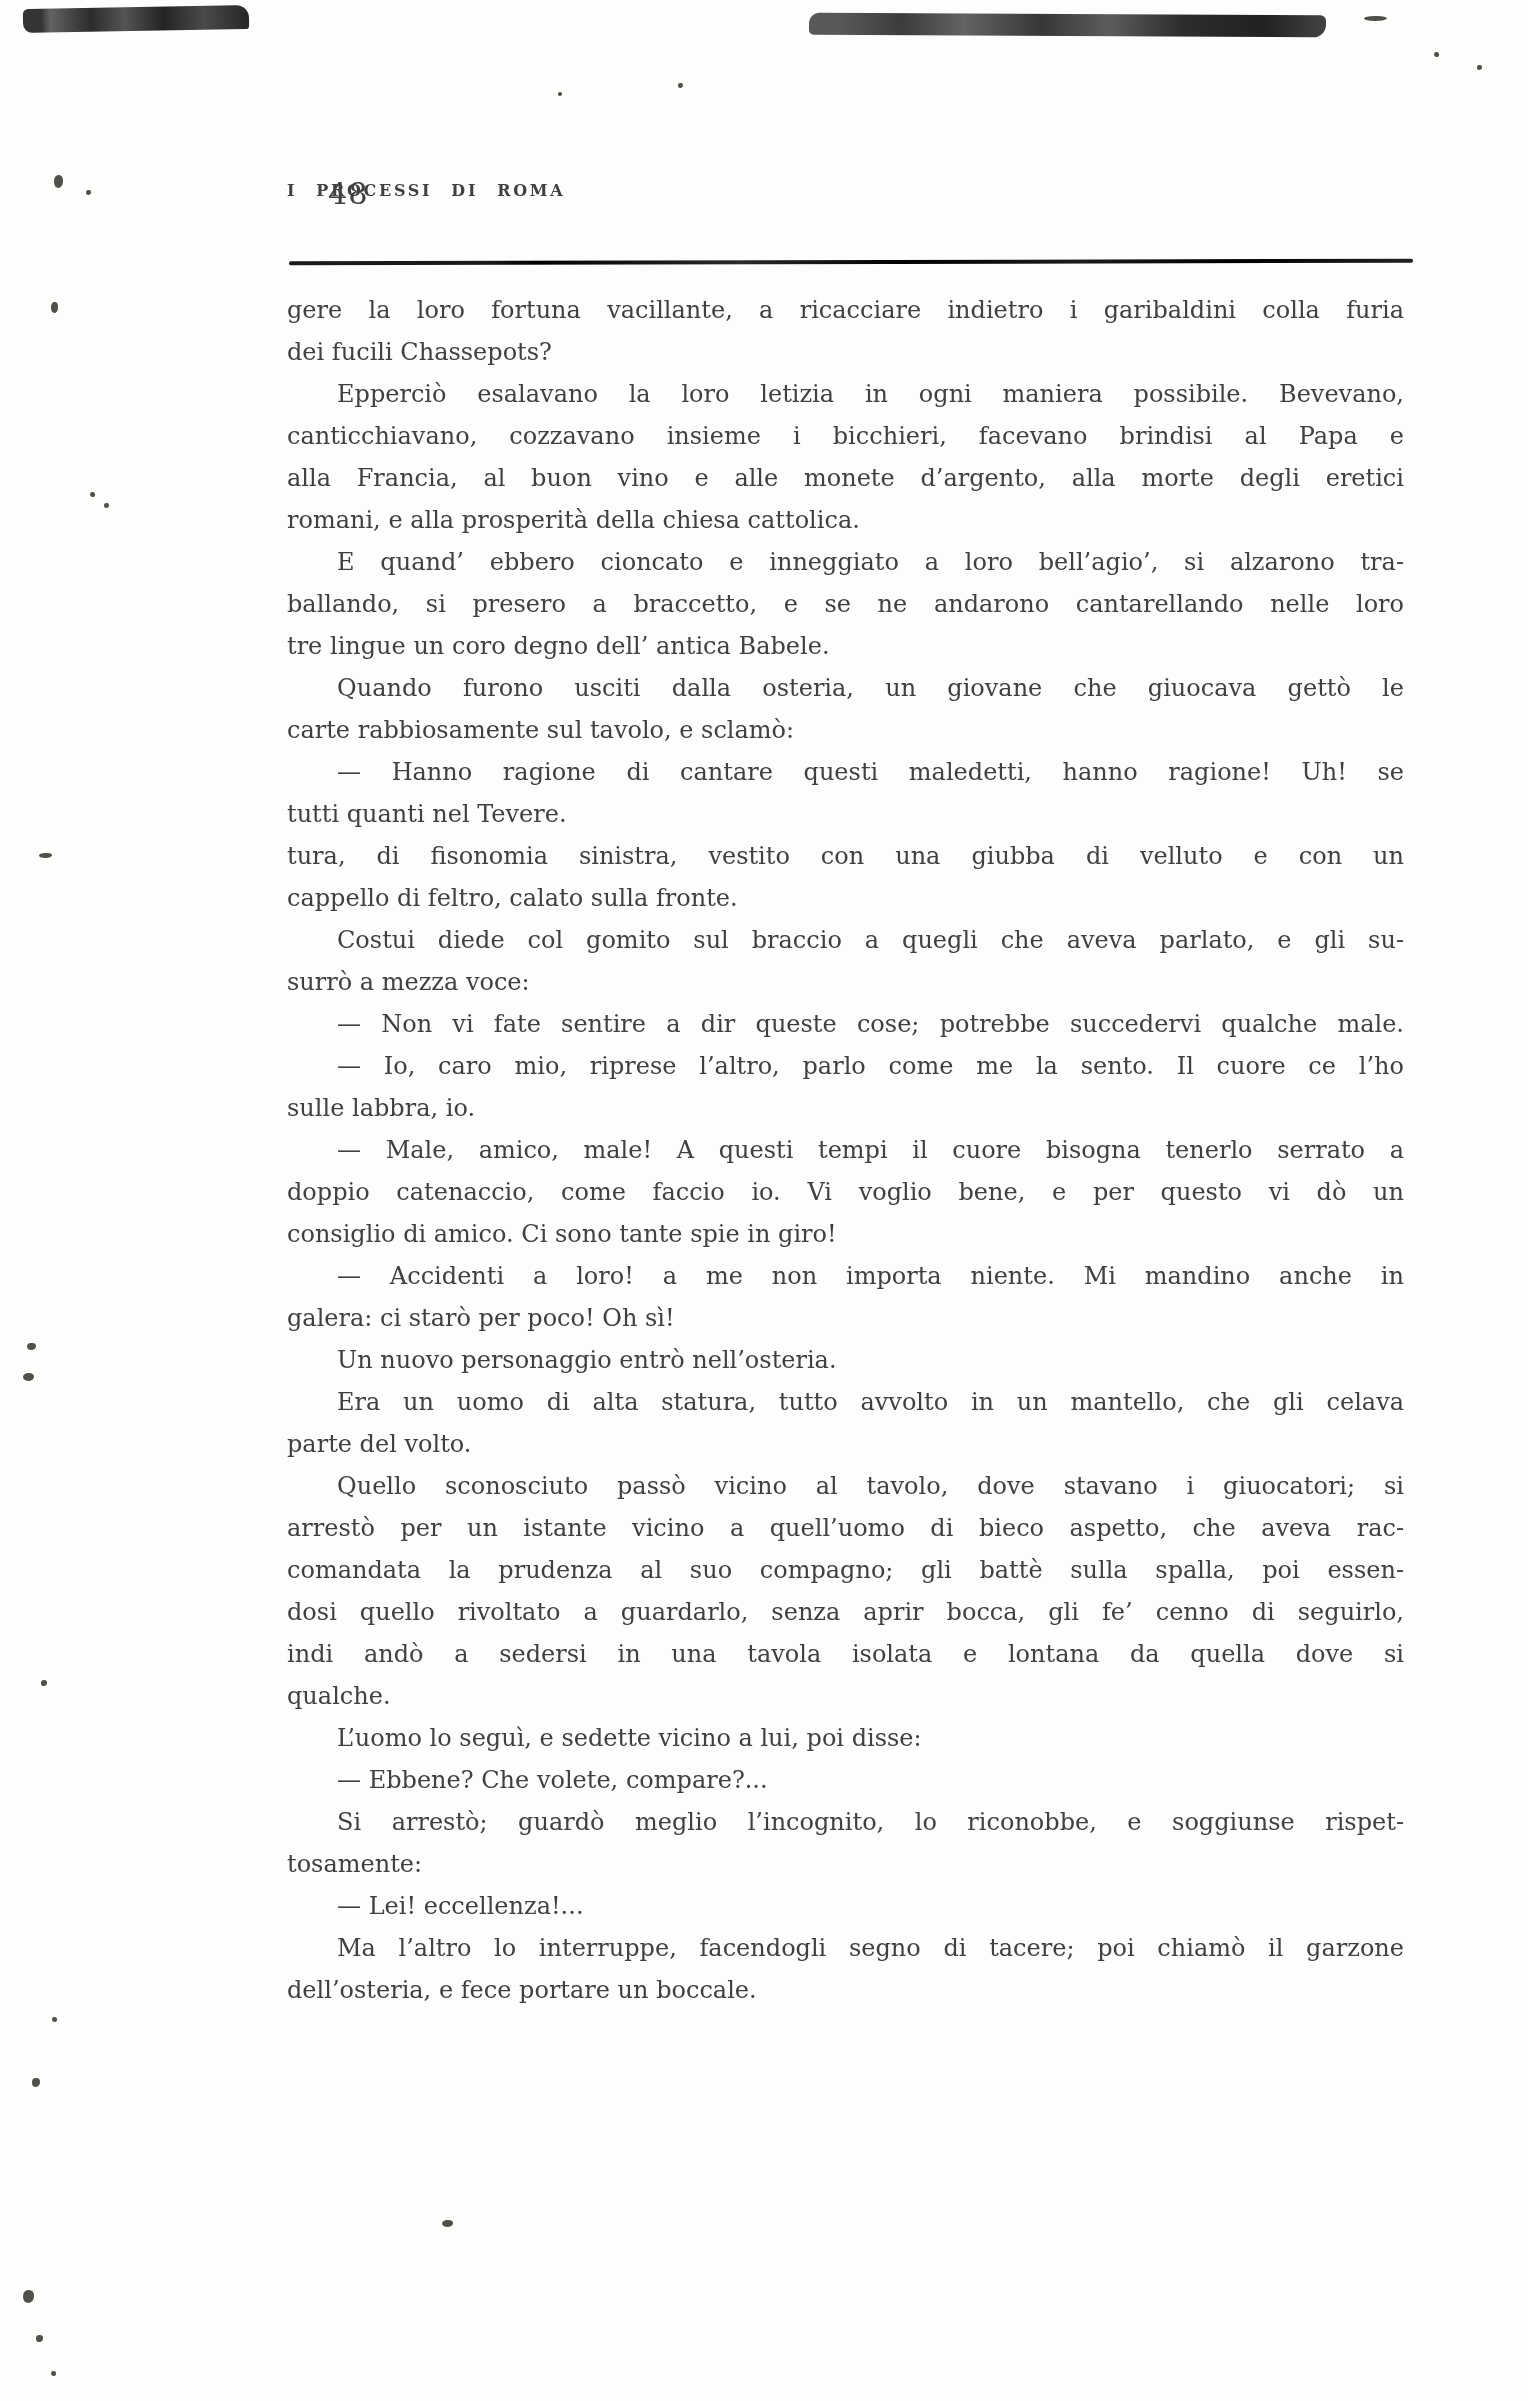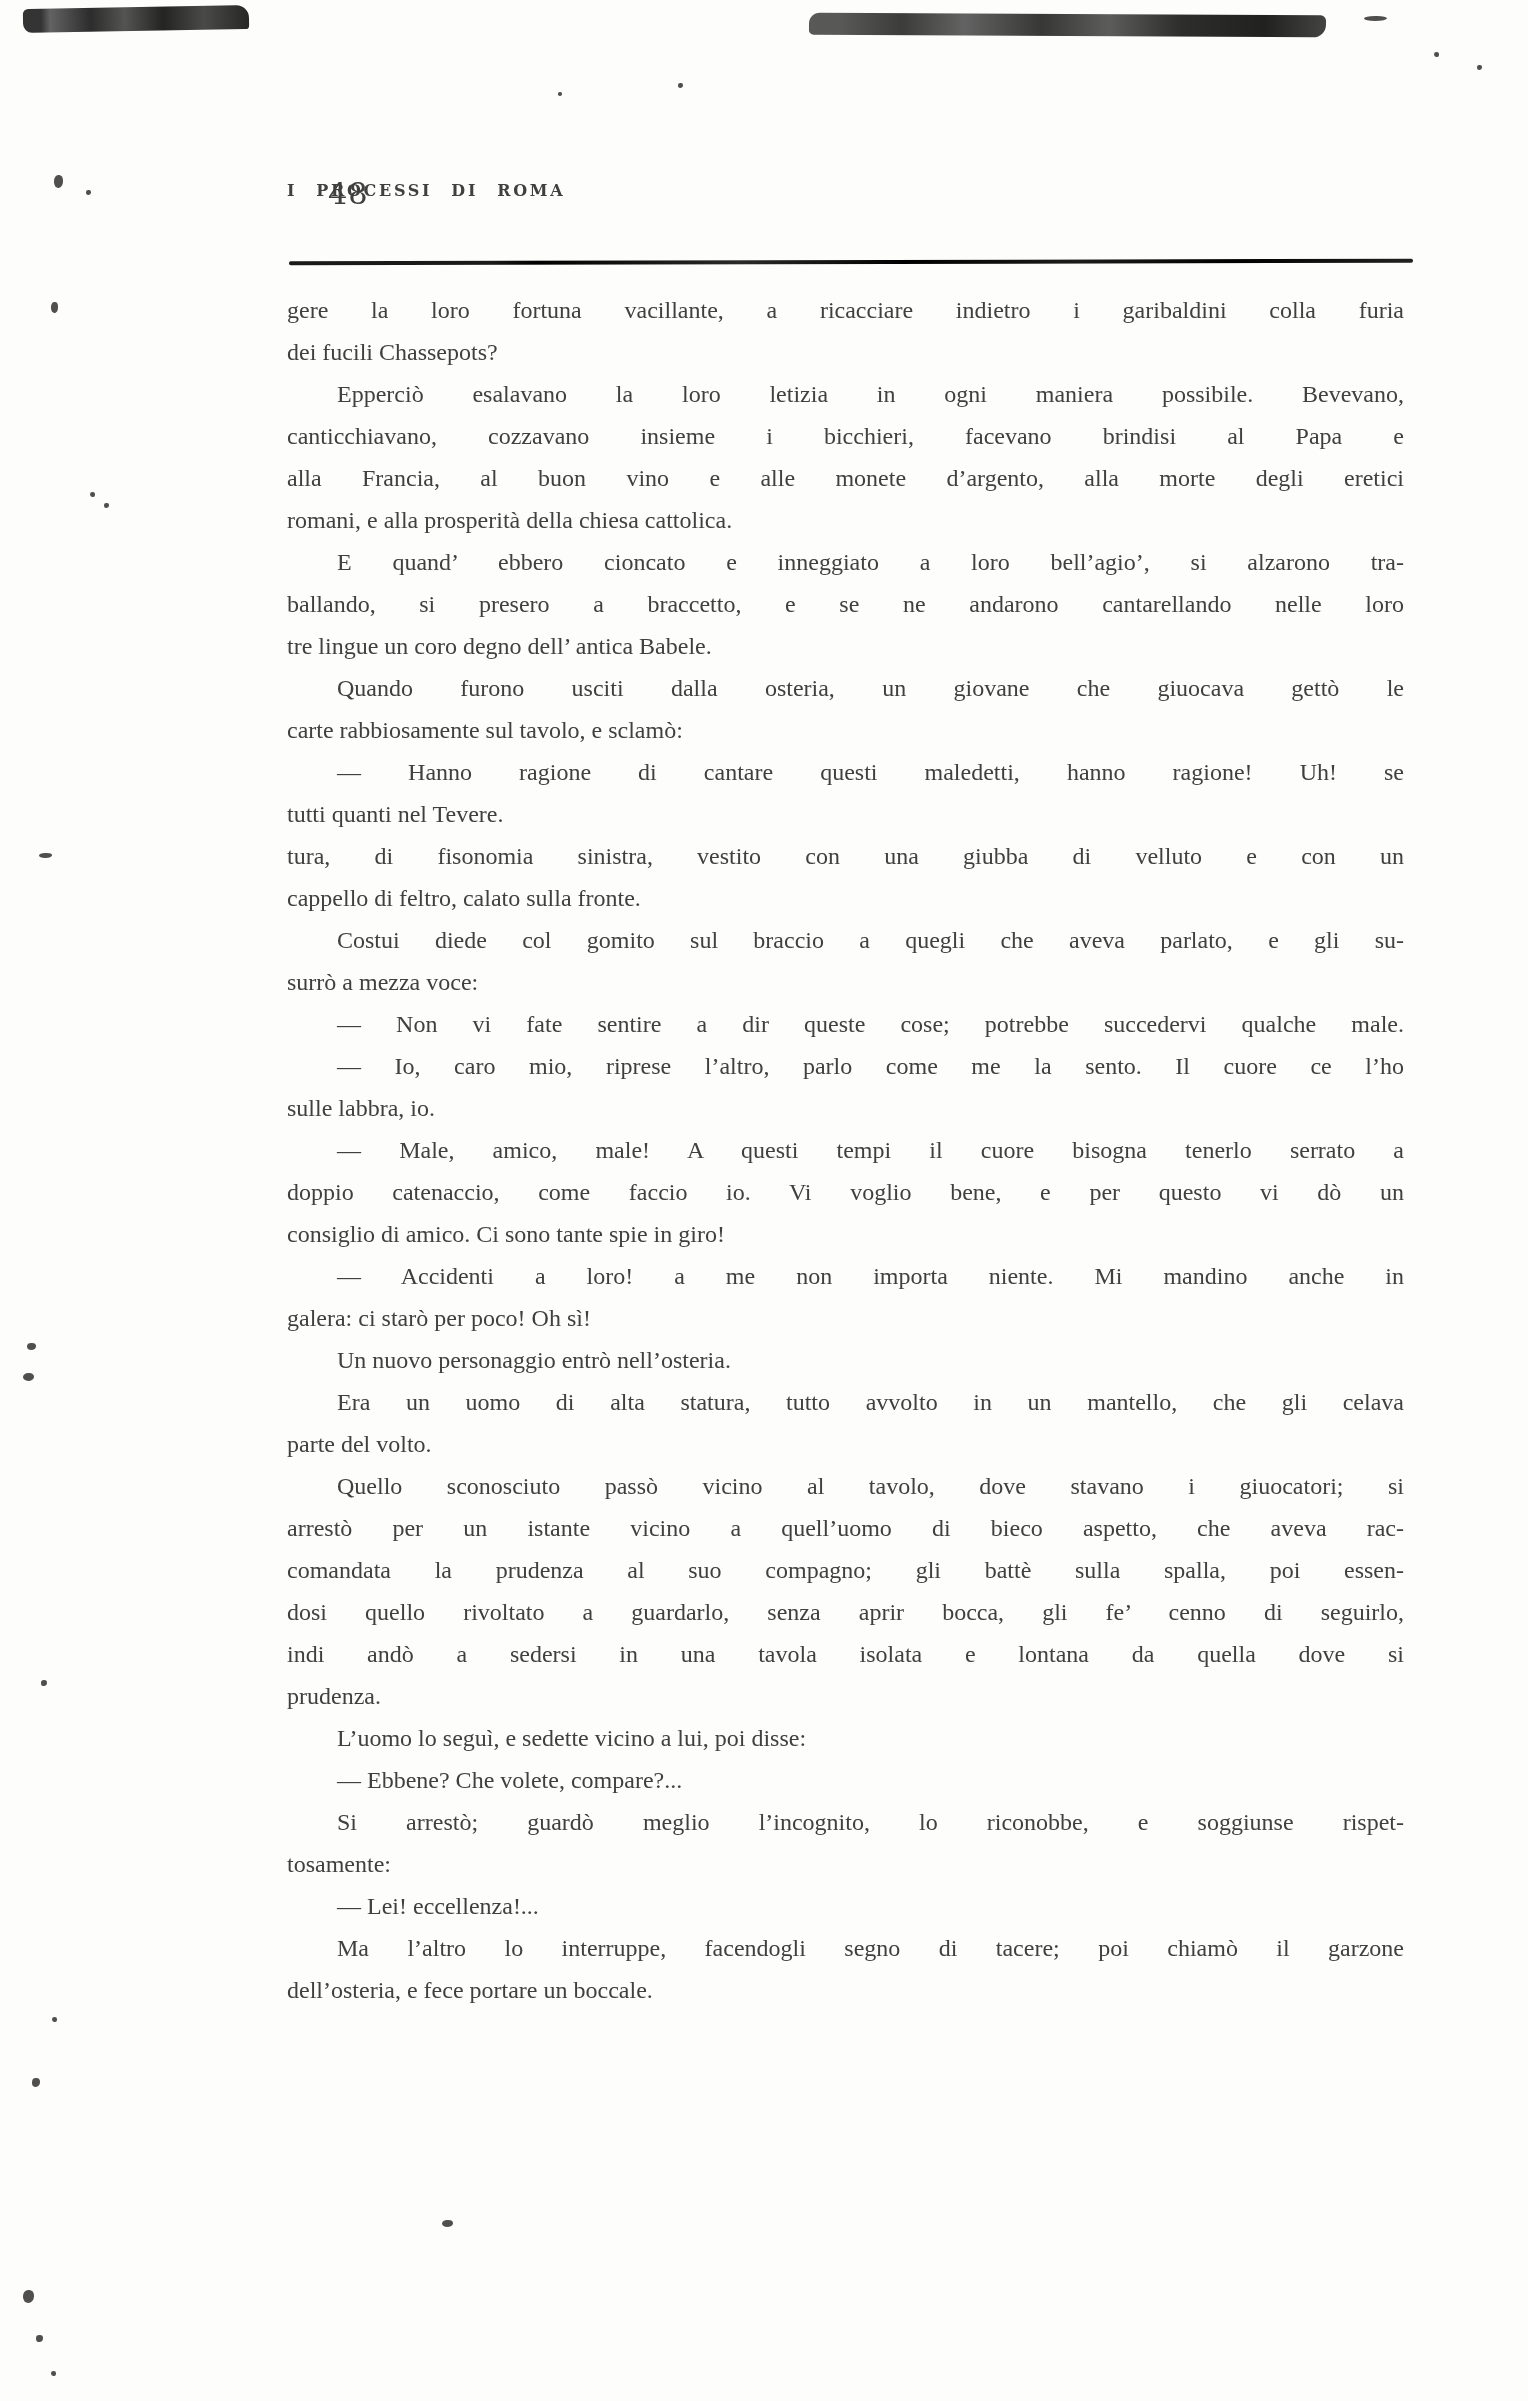--- a/index.html
+++ b/index.html
@@ -28,21 +28,21 @@
     transform:rotate(-0.12deg);
   }
   
   .text-block{
     position:absolute;left:287px;top:289px;width:1117px;
     font-size:24px;
   }
   .line{
     height:42px;line-height:42px;
     text-align:justify;text-align-last:justify;
-    overflow:hidden;white-space:normal;font-family:Liberation Serif, serif;
+    overflow:hidden;white-space:normal;
   }
   .line.indent{padding-left:50px;}
   .line.pend{text-align-last:left;}
   
   .smudge{
     position:absolute;opacity:.92;
     background:linear-gradient(90deg,#222 0 8%,#555 12%,#1a1a1a 30%,#454543 45%,#111 62%,#3a3a38 80%,#141414 100%);
   }
   .smudge-topleft{
     left:23px;top:7.2px;width:226px;height:24px;
@@ -119,21 +119,21 @@
       <div class="line indent">— Accidenti a loro! a me non importa niente. Mi mandino anche in</div>
       <div class="line pend">galera: ci starò per poco! Oh sì!</div>
       <div class="line indent pend">Un nuovo personaggio entrò nell’osteria.</div>
       <div class="line indent">Era un uomo di alta statura, tutto avvolto in un mantello, che gli celava</div>
       <div class="line pend">parte del volto.</div>
       <div class="line indent">Quello sconosciuto passò vicino al tavolo, dove stavano i giuocatori; si</div>
       <div class="line">arrestò per un istante vicino a quell’uomo di bieco aspetto, che aveva rac-</div>
       <div class="line">comandata la prudenza al suo compagno; gli battè sulla spalla, poi essen-</div>
       <div class="line">dosi quello rivoltato a guardarlo, senza aprir bocca, gli fe’ cenno di seguirlo,</div>
       <div class="line">indi andò a sedersi in una tavola isolata e lontana da quella dove si</div>
-      <div class="line pend">prudenza.</div>
+      <div class="line pend">qualche.</div>
       <div class="line indent pend">L’uomo lo seguì, e sedette vicino a lui, poi disse:</div>
       <div class="line indent pend">— Ebbene? Che volete, compare?...</div>
       <div class="line indent">Si arrestò; guardò meglio l’incognito, lo riconobbe, e soggiunse rispet-</div>
       <div class="line pend">tosamente:</div>
       <div class="line indent pend">— Lei! eccellenza!...</div>
       <div class="line indent">Ma l’altro lo interruppe, facendogli segno di tacere; poi chiamò il garzone</div>
       <div class="line pend">dell’osteria, e fece portare un boccale.</div>
     </div>
 
 </div>

